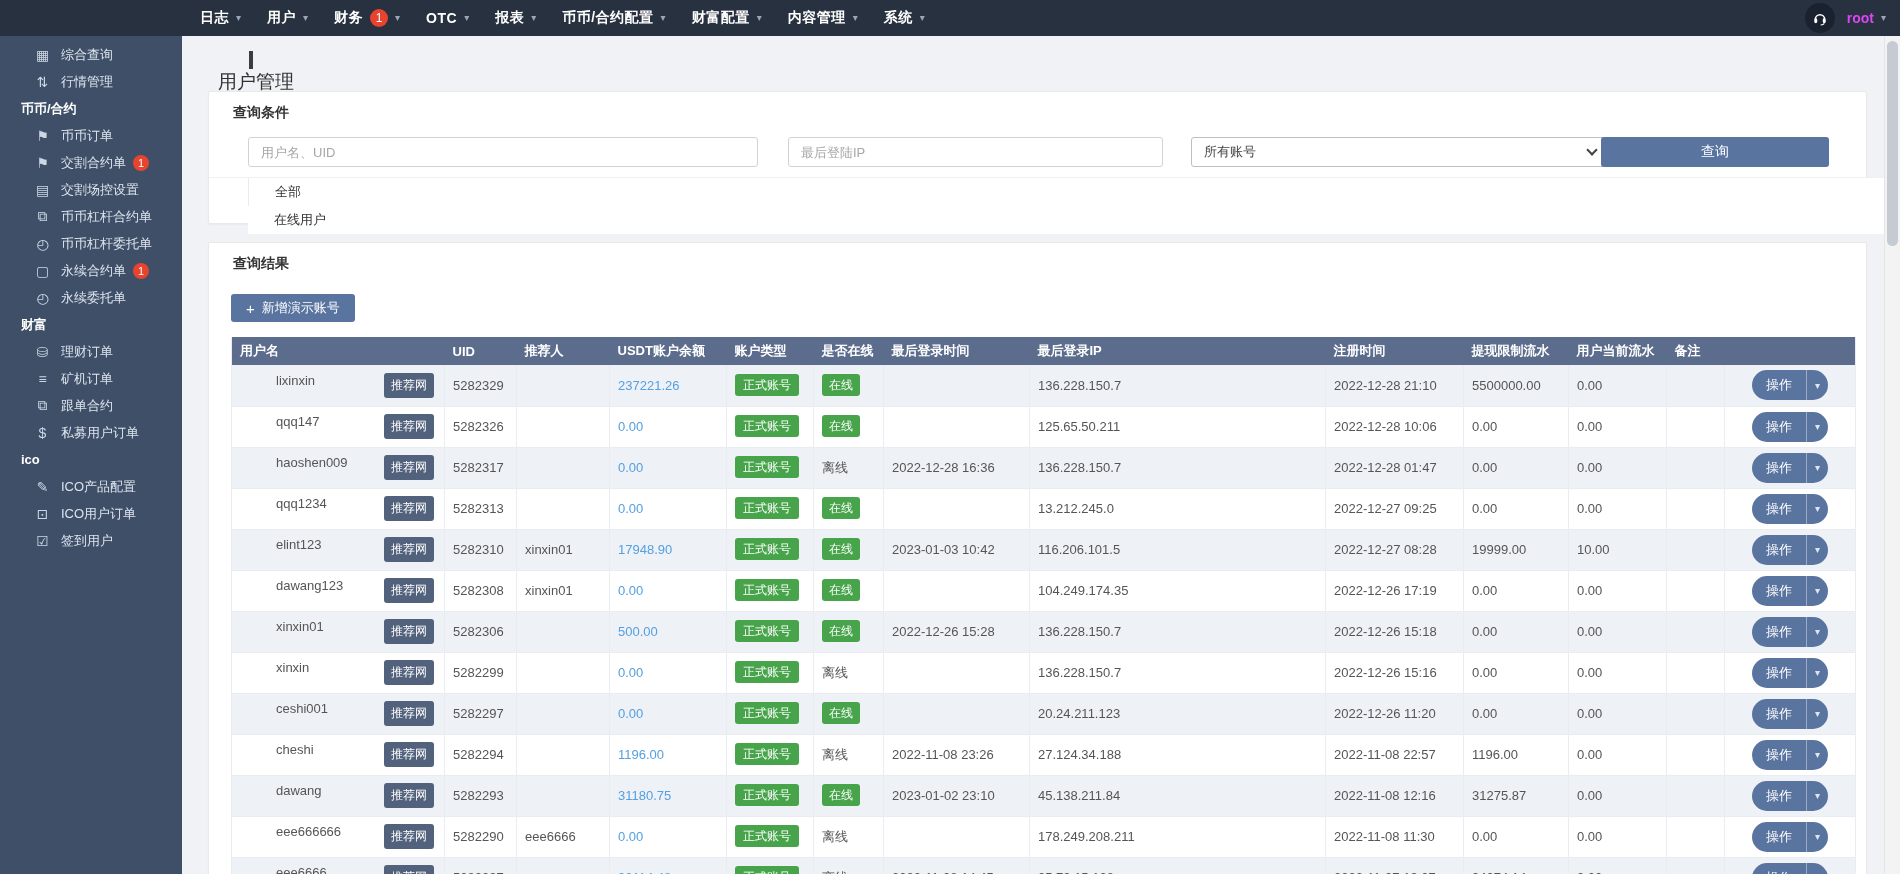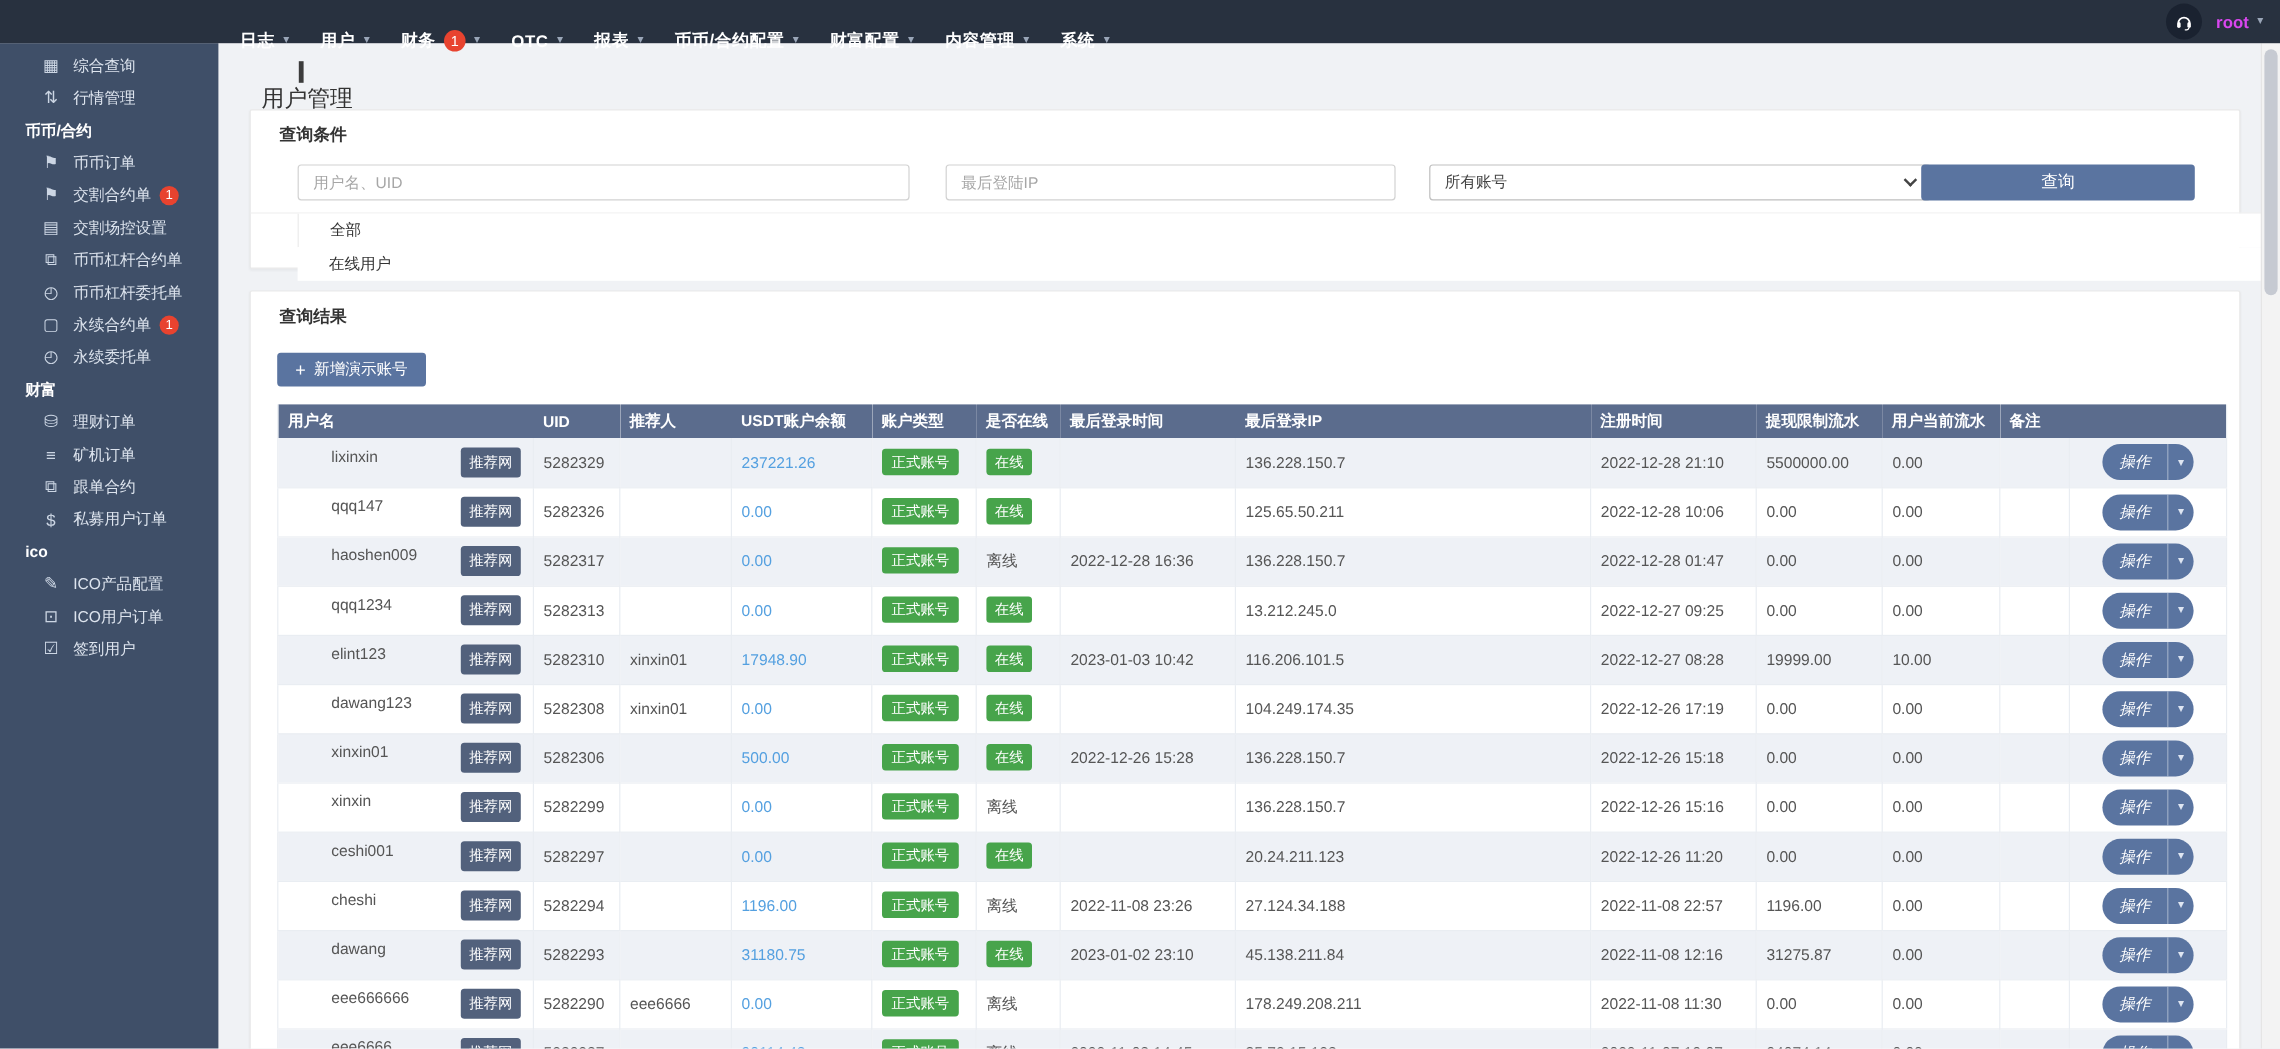--- a/index.html
+++ b/index.html
@@ -6,21 +6,21 @@
   html,body { width:1900px; height:874px; }
   body {
     font-family: "Liberation Sans", "DejaVu Sans", sans-serif;
     background:#e9ebef;
     overflow:hidden;
   }
   #app { position:relative; width:1900px; height:874px; background:#f0f2f5; overflow:hidden; }
 
   
   .topbar { position:absolute; top:0; left:0; width:1900px; height:36px; background:var(--topbar,#28313f); z-index:20; }
-  .topnav { position:absolute; left:187px; top:16px; height:36px; display:flex; align-items:center; }
+  .topnav { position:absolute; left:187px; top:0; height:36px; display:flex; align-items:center; }
   .nav-item { display:flex; align-items:center; gap:7px; padding:0 13px; height:36px; cursor:pointer; }
   .nav-item .nav-label { color:#fff; font-size:14px; font-weight:bold; letter-spacing:.5px; }
   .caret { color:#9aa6b8; font-size:10px; line-height:1; }
   .nav-badge { min-width:18px; height:18px; border-radius:50%; background:var(--badge-red,#e8432f);
     color:#fff; font-size:12px; display:flex; align-items:center; justify-content:center; }
   .topbar-right { position:absolute; right:14px; top:0; height:36px; display:flex; align-items:center; gap:12px; }
   .avatar { width:30px; height:30px; border-radius:50%; background:#1a2230; display:flex; align-items:center; justify-content:center; cursor:pointer; }
   .user-menu { display:flex; align-items:center; gap:7px; cursor:pointer; }
   .user-menu .uname { color:#d946ef; font-size:14px; font-weight:bold; }
 
@@ -71,21 +71,21 @@
     height:28px; padding:0 8px; white-space:nowrap; overflow:hidden; }
   .data-table tbody td { height:41px; font-size:13px; color:#555; padding:0 8px; border-bottom:1px solid #e9edf2;
     border-right:1px solid #e9edf2; white-space:nowrap; overflow:hidden; background:#fff; }
   .data-table tbody td:last-child { border-right:none; }
   .data-table tbody tr:nth-child(odd) td { background:#eef1f6; }
   .user-cell { display:flex; justify-content:space-between;margin-left:36px; }
   .ref-badge { background:var(--refbadge,#52617c); color:#fff; font-size:12px; padding:4px 7px; border-radius:3px; margin-right:2px; cursor:pointer; flex:none; }
   .type-badge { background:var(--badge-green,#47a44b); color:#fff; font-size:12px; padding:4px 8px; border-radius:3px; }
   .online-badge { background:var(--badge-green,#47a44b); color:#fff; font-size:12px; padding:4px 7px; border-radius:3px; }
   .balance-link { color:var(--link,#54a0e0); text-decoration:none; cursor:pointer; }
-  .action-btn { display:inline-flex; background:var(--accent,#5a74a0); color:#fff; border-radius:15px; overflow:hidden; cursor:pointer;font-style:italic; }
+  .action-btn { display:inline-flex; background:var(--accent,#5a74a0); color:#fff; border-radius:15px; overflow:hidden; cursor:pointer; }
   .action-main { padding:6px 14px; font-size:13px; }
   .action-caret { padding:6px 8px; border-left:1px solid rgba(255,255,255,.4); font-size:10px; display:flex; align-items:center; color:#dfe6f2; }
   .action-cell { text-align:center; }
 
   
   .scrollbar { position:absolute; right:0; top:36px; width:16px; height:838px; background:#f3f3f3; border-left:1px solid #e5e5e5; }
   .scroll-thumb { position:absolute; left:2px; top:5px; width:11px; height:205px; background:#c6cad2; border-radius:6px; }
 </style>
 </head>
 <body>

